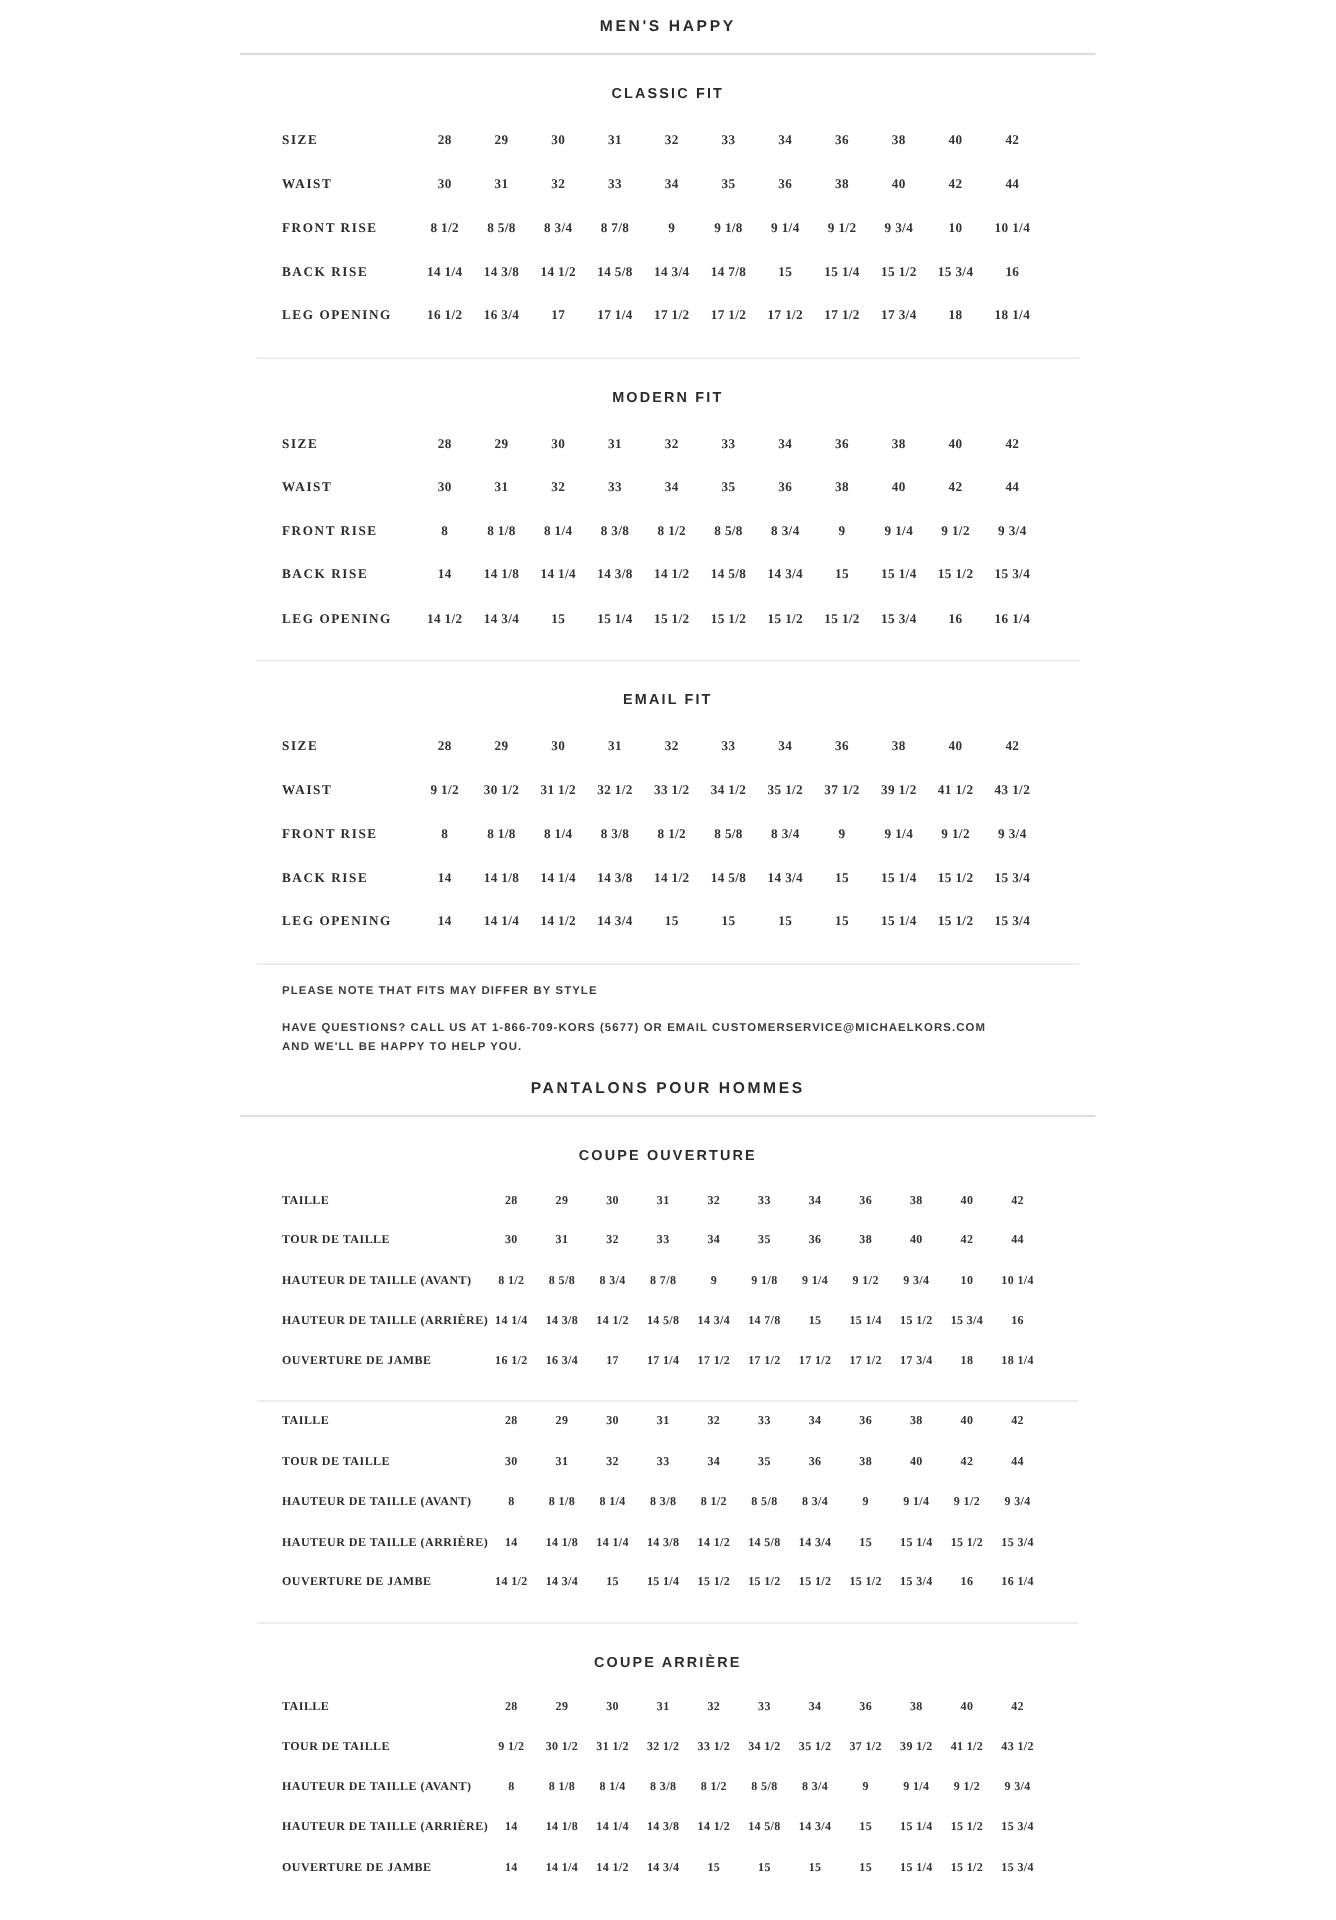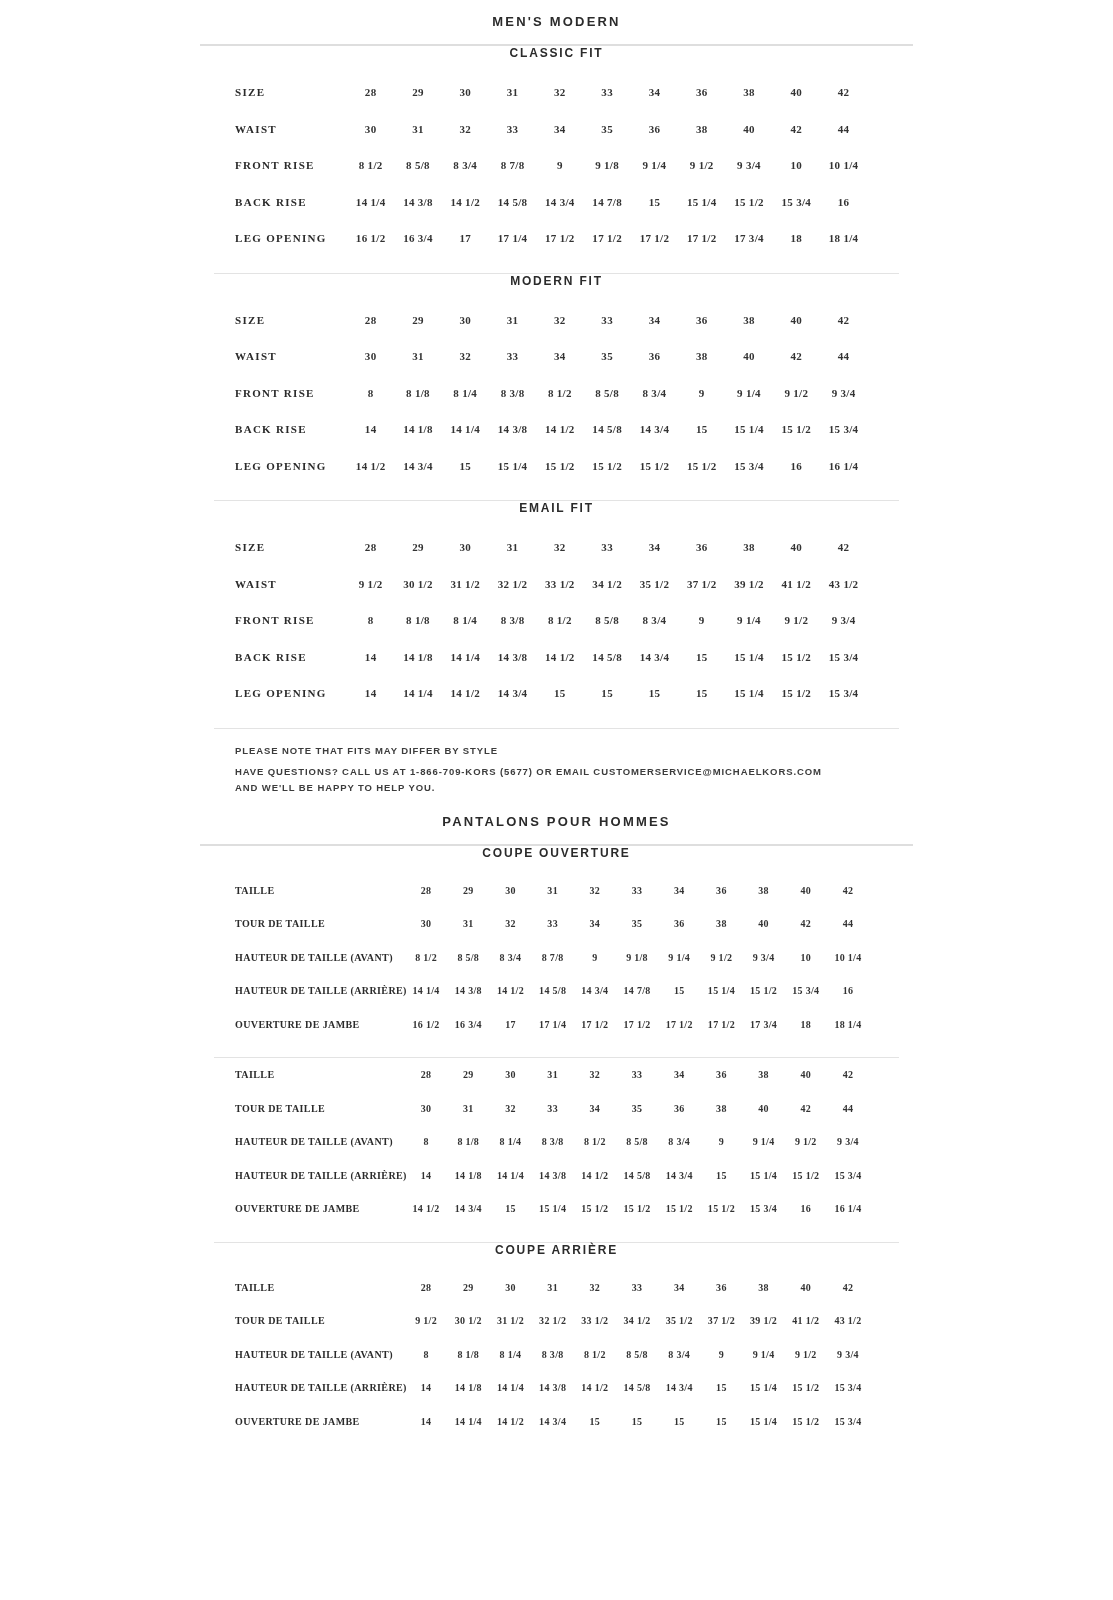--- a/index.html
+++ b/index.html
@@ -29,20 +29,21 @@
   }
   .inner-divider {
     border-top: 1px solid #e3e3e3;
     margin: 0 14px;
   }
   .section-title {
     text-align: center;
     font-size: 12px;
     font-weight: 700;
     letter-spacing: 1.8px;
+    padding-top: 25px;
     padding-bottom: 14px;
     color: #2b2b2b;
   }
   .size-table { padding-left: 35px; padding-bottom: 16px; font-family: Liberation Serif, serif; }
   .table-row {
     display: grid;
     align-items: center;
   }
   .grid-en .table-row {
     grid-template-columns: 112px repeat(11, 47.3px);
@@ -74,29 +75,29 @@
   .grid-fr .cell { font-size: 10px; }
   .notes {
     padding: 14px 14px 10px 35px;
     font-size: 9.5px;
     font-weight: 600;
     letter-spacing: 0.9px;
     line-height: 1.65;
     color: #3c3c3c;
     text-transform: uppercase;
   }
-  .notes .note-line1 { margin-bottom: 6px; }
+  .notes .note-line1 { margin-bottom: 16px; }
   .fr-title { padding-top: 8px; }
 </style>
 </head>
 <body>
 
 <div class="page">
 
-  <div class="page-title">MEN'S MODERN</div>
+  <div class="page-title">MEN'S HAPPY</div>
   <div class="main-divider"></div>
 
   <div id="sections-en">
       <section>
         <div class="section-title">CLASSIC FIT</div>
         <div class="size-table grid-en">
           <div class="table-row">
             <div class="row-label">SIZE</div>
             <div class="cell">28</div>
             <div class="cell">29</div>

